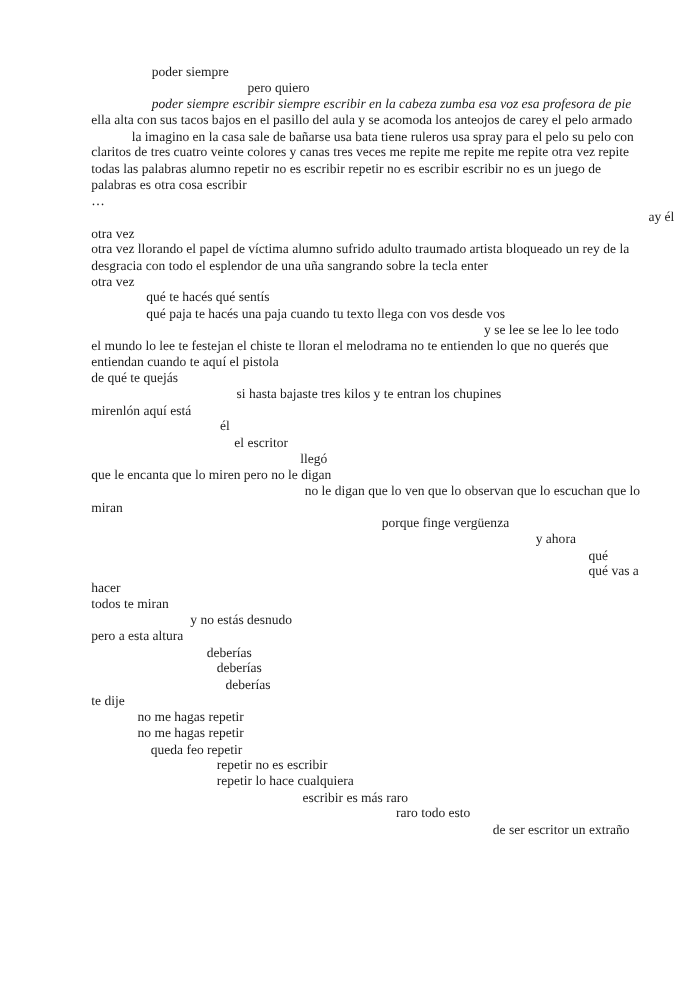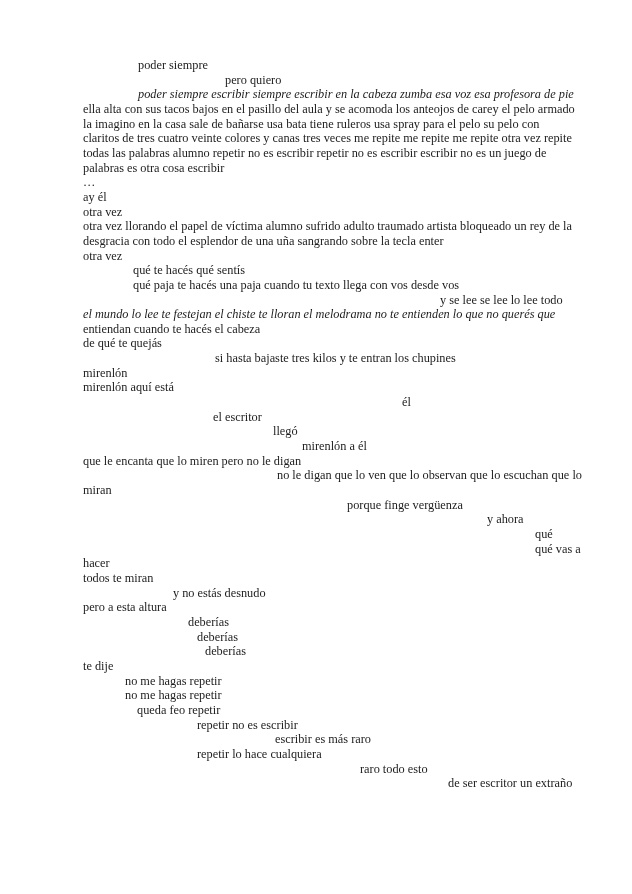--- a/index.html
+++ b/index.html
@@ -32,60 +32,58 @@
 </style>
 </head>
 <body>
 
 <div class="page">
   <div class="page-text">
       <div class="line" style="padding-left: 55px;">poder siempre</div>
       <div class="line" style="padding-left: 142px;">pero quiero</div>
       <div class="line" style="padding-left: 55px; font-style: italic;">poder siempre escribir siempre escribir en la cabeza zumba esa voz esa profesora de pie</div>
       <div class="line" style="padding-left: 0px;">ella alta con sus tacos bajos en el pasillo del aula y se acomoda los anteojos de carey el pelo armado</div>
-      <div class="line" style="padding-left: 0px;">la imagino en la casa sale de bañarse usa bata tiene ruleros usa spray para el pelo su pelo con</div>
+      <div class="line" style="padding-left: 0px; text-align: center;">la imagino en la casa sale de bañarse usa bata tiene ruleros usa spray para el pelo su pelo con</div>
       <div class="line" style="padding-left: 0px;">claritos de tres cuatro veinte colores y canas tres veces me repite me repite me repite otra vez repite</div>
       <div class="line" style="padding-left: 0px;">todas las palabras alumno repetir no es escribir repetir no es escribir escribir no es un juego de</div>
       <div class="line" style="padding-left: 0px;">palabras es otra cosa escribir</div>
       <div class="line" style="padding-left: 0px;">…</div>
-      <div class="line" style="padding-left: 0px;">ay él</div>
+      <div class="line" style="padding-left: 0px; text-align: right;">ay él</div>
       <div class="line" style="padding-left: 0px;">otra vez</div>
       <div class="line" style="padding-left: 0px;">otra vez llorando el papel de víctima alumno sufrido adulto traumado artista bloqueado un rey de la</div>
       <div class="line" style="padding-left: 0px;">desgracia con todo el esplendor de una uña sangrando sobre la tecla enter</div>
       <div class="line" style="padding-left: 0px;">otra vez</div>
       <div class="line" style="padding-left: 50px;">qué te hacés qué sentís</div>
       <div class="line" style="padding-left: 50px;">qué paja te hacés una paja cuando tu texto llega con vos desde vos</div>
       <div class="line" style="padding-left: 357px;">y se lee se lee lo lee todo</div>
-      <div class="line" style="padding-left: 0px; font-style: italic;">el mundo lo lee te festejan el chiste te lloran el melodrama no te entienden lo que no querés que</div>
-      <div class="line" style="padding-left: 0px;">entiendan cuando te hacés el cabeza</div>
+      <div class="line" style="padding-left: 0px;">el mundo lo lee te festejan el chiste te lloran el melodrama no te entienden lo que no querés que</div>
+      <div class="line" style="padding-left: 0px;">entiendan cuando te aquí el pistola</div>
       <div class="line" style="padding-left: 0px;">de qué te quejás</div>
       <div class="line" style="padding-left: 132px;">si hasta bajaste tres kilos y te entran los chupines</div>
-      <div class="line" style="padding-left: 0px;">mirenlón</div>
       <div class="line" style="padding-left: 0px;">mirenlón aquí está</div>
-      <div class="line" style="padding-left: 117px; text-align: center;">él</div>
+      <div class="line" style="padding-left: 117px;">él</div>
       <div class="line" style="padding-left: 130px;">el escritor</div>
       <div class="line" style="padding-left: 190px;">llegó</div>
-      <div class="line" style="padding-left: 219px;">mirenlón a él</div>
       <div class="line" style="padding-left: 0px;">que le encanta que lo miren pero no le digan</div>
       <div class="line" style="padding-left: 194px;">no le digan que lo ven que lo observan que lo escuchan que lo</div>
       <div class="line" style="padding-left: 0px;">miran</div>
       <div class="line" style="padding-left: 264px;">porque finge vergüenza</div>
       <div class="line" style="padding-left: 404px;">y ahora</div>
       <div class="line" style="padding-left: 452px;">qué</div>
       <div class="line" style="padding-left: 452px;">qué vas a</div>
       <div class="line" style="padding-left: 0px;">hacer</div>
       <div class="line" style="padding-left: 0px;">todos te miran</div>
       <div class="line" style="padding-left: 90px;">y no estás desnudo</div>
       <div class="line" style="padding-left: 0px;">pero a esta altura</div>
       <div class="line" style="padding-left: 105px;">deberías</div>
       <div class="line" style="padding-left: 114px;">deberías</div>
       <div class="line" style="padding-left: 122px;">deberías</div>
       <div class="line" style="padding-left: 0px;">te dije</div>
       <div class="line" style="padding-left: 42px;">no me hagas repetir</div>
       <div class="line" style="padding-left: 42px;">no me hagas repetir</div>
       <div class="line" style="padding-left: 54px;">queda feo repetir</div>
       <div class="line" style="padding-left: 114px;">repetir no es escribir</div>
+      <div class="line" style="padding-left: 114px;">repetir lo hace cualquiera</div>
       <div class="line" style="padding-left: 192px;">escribir es más raro</div>
-      <div class="line" style="padding-left: 114px;">repetir lo hace cualquiera</div>
       <div class="line" style="padding-left: 277px;">raro todo esto</div>
       <div class="line" style="padding-left: 365px;">de ser escritor un extraño</div>
     </div>
 </div>
 
 </body></html>

